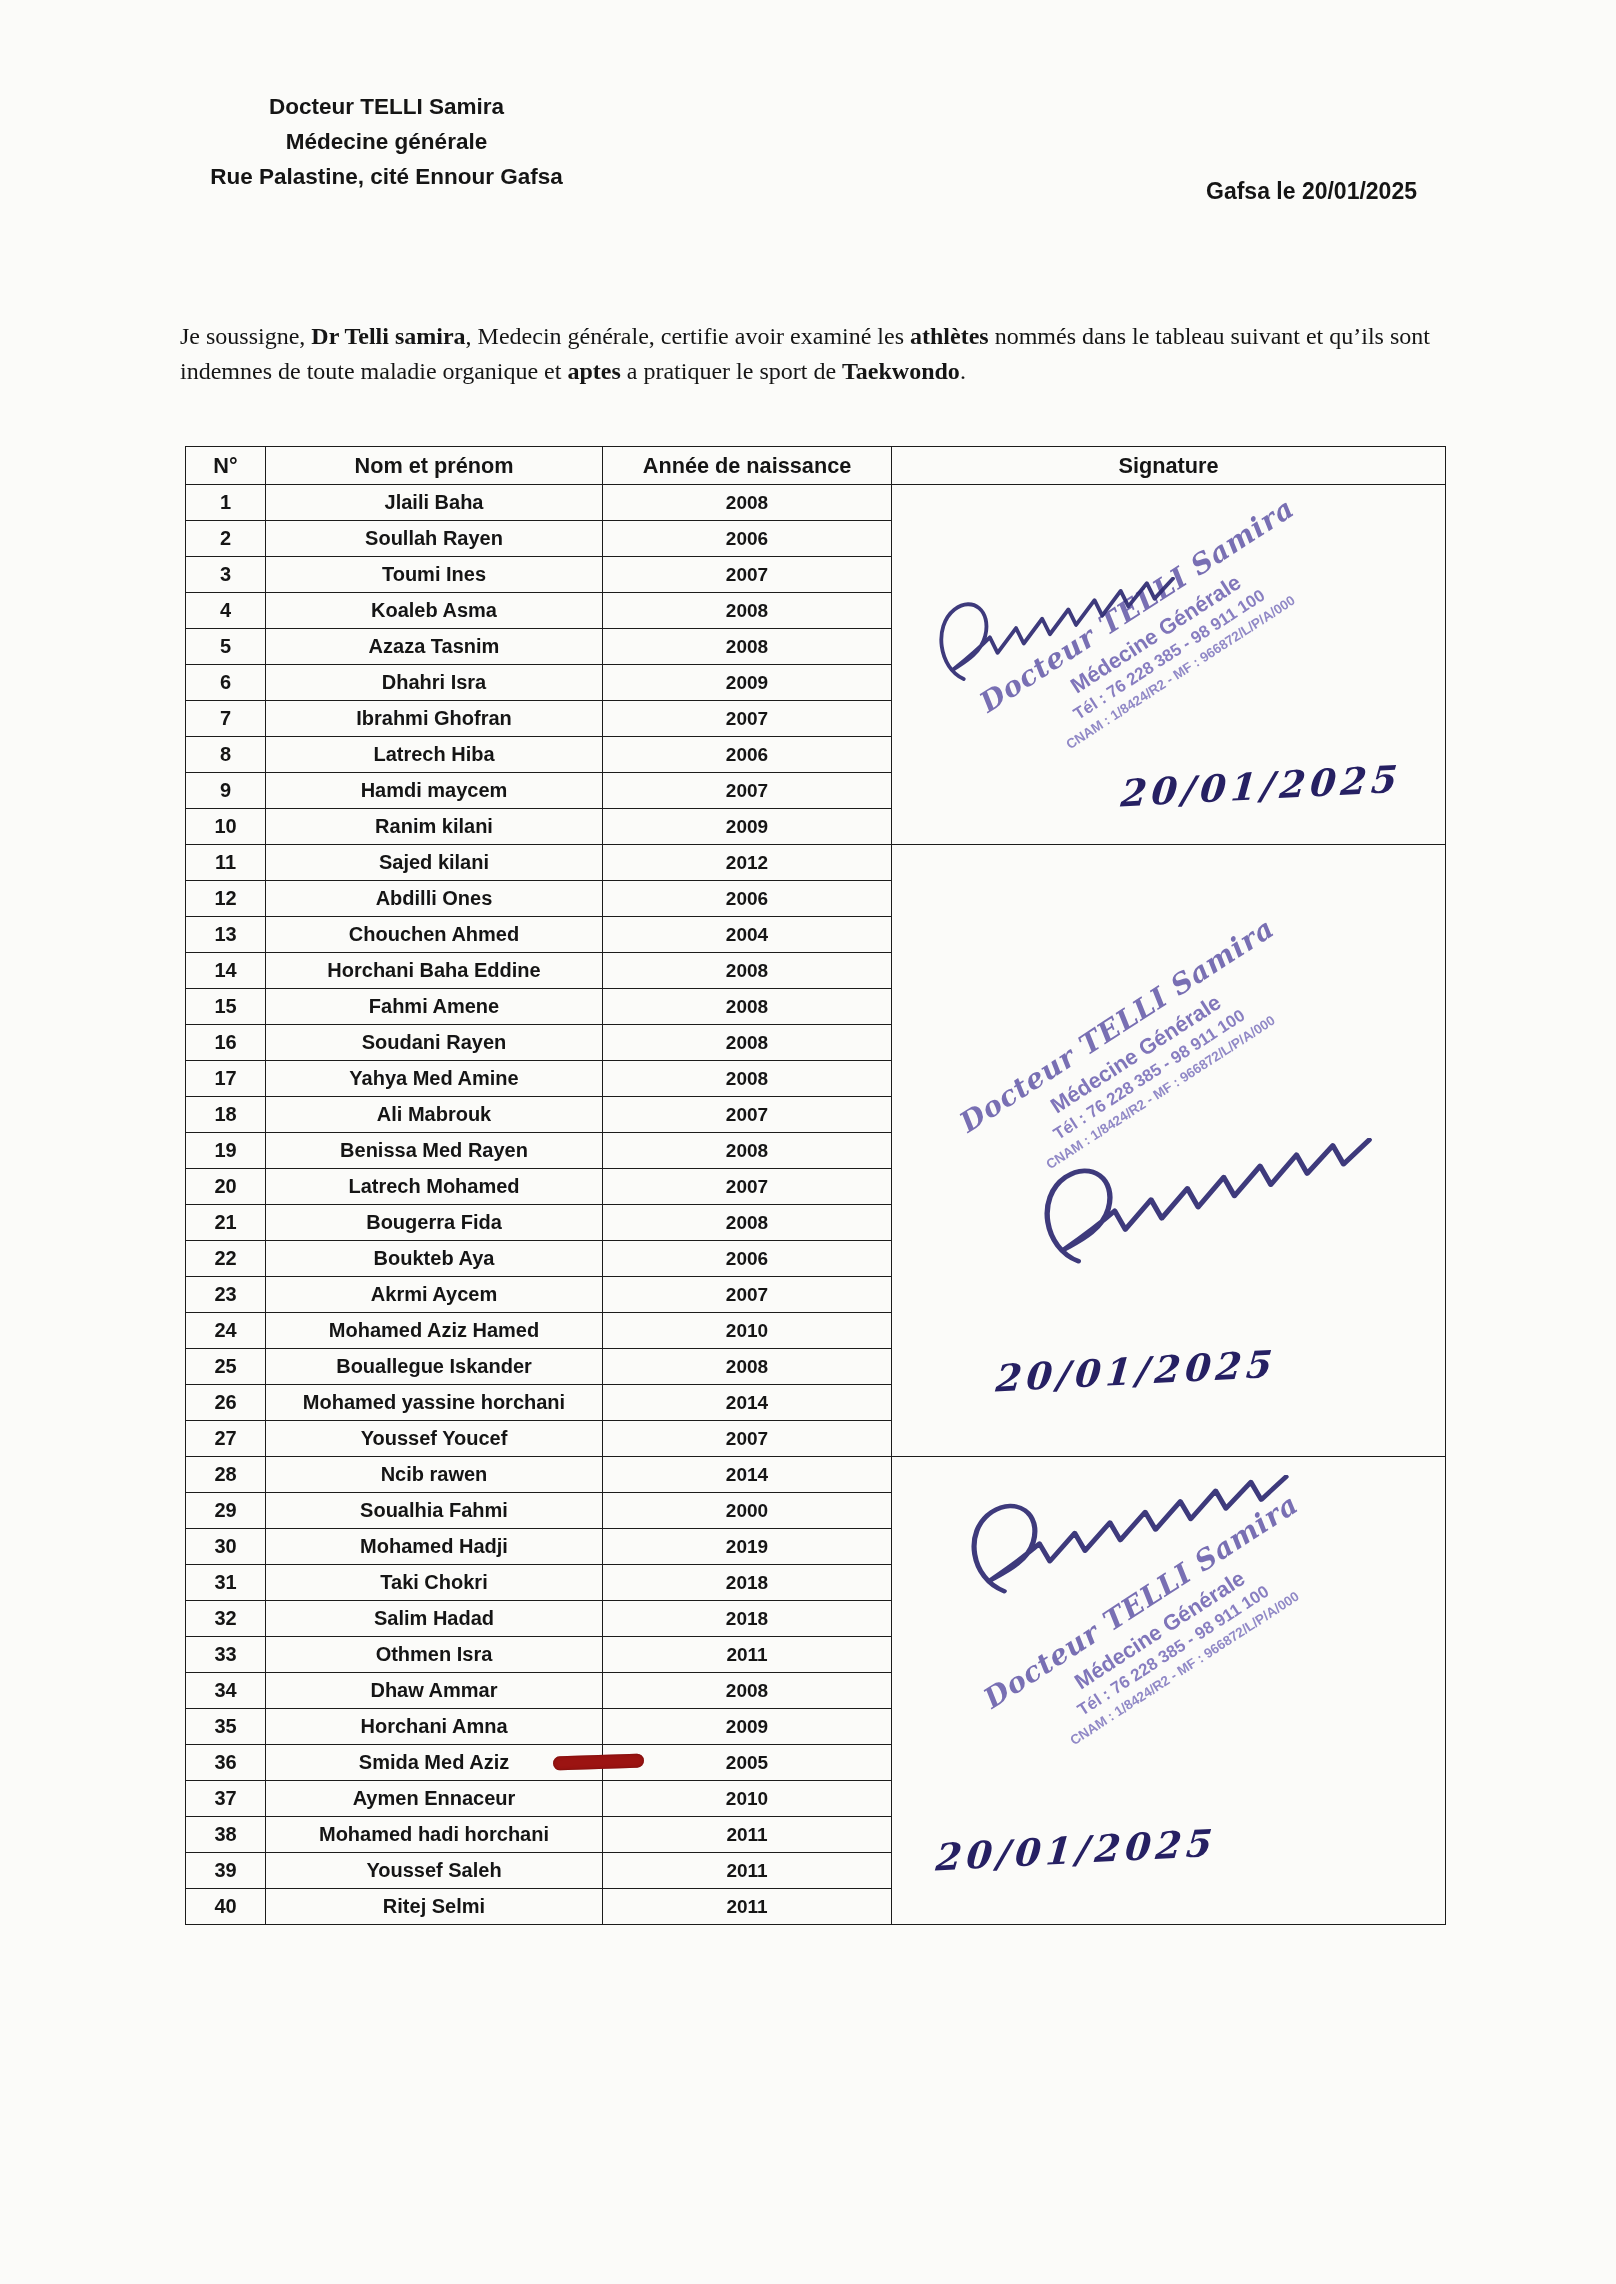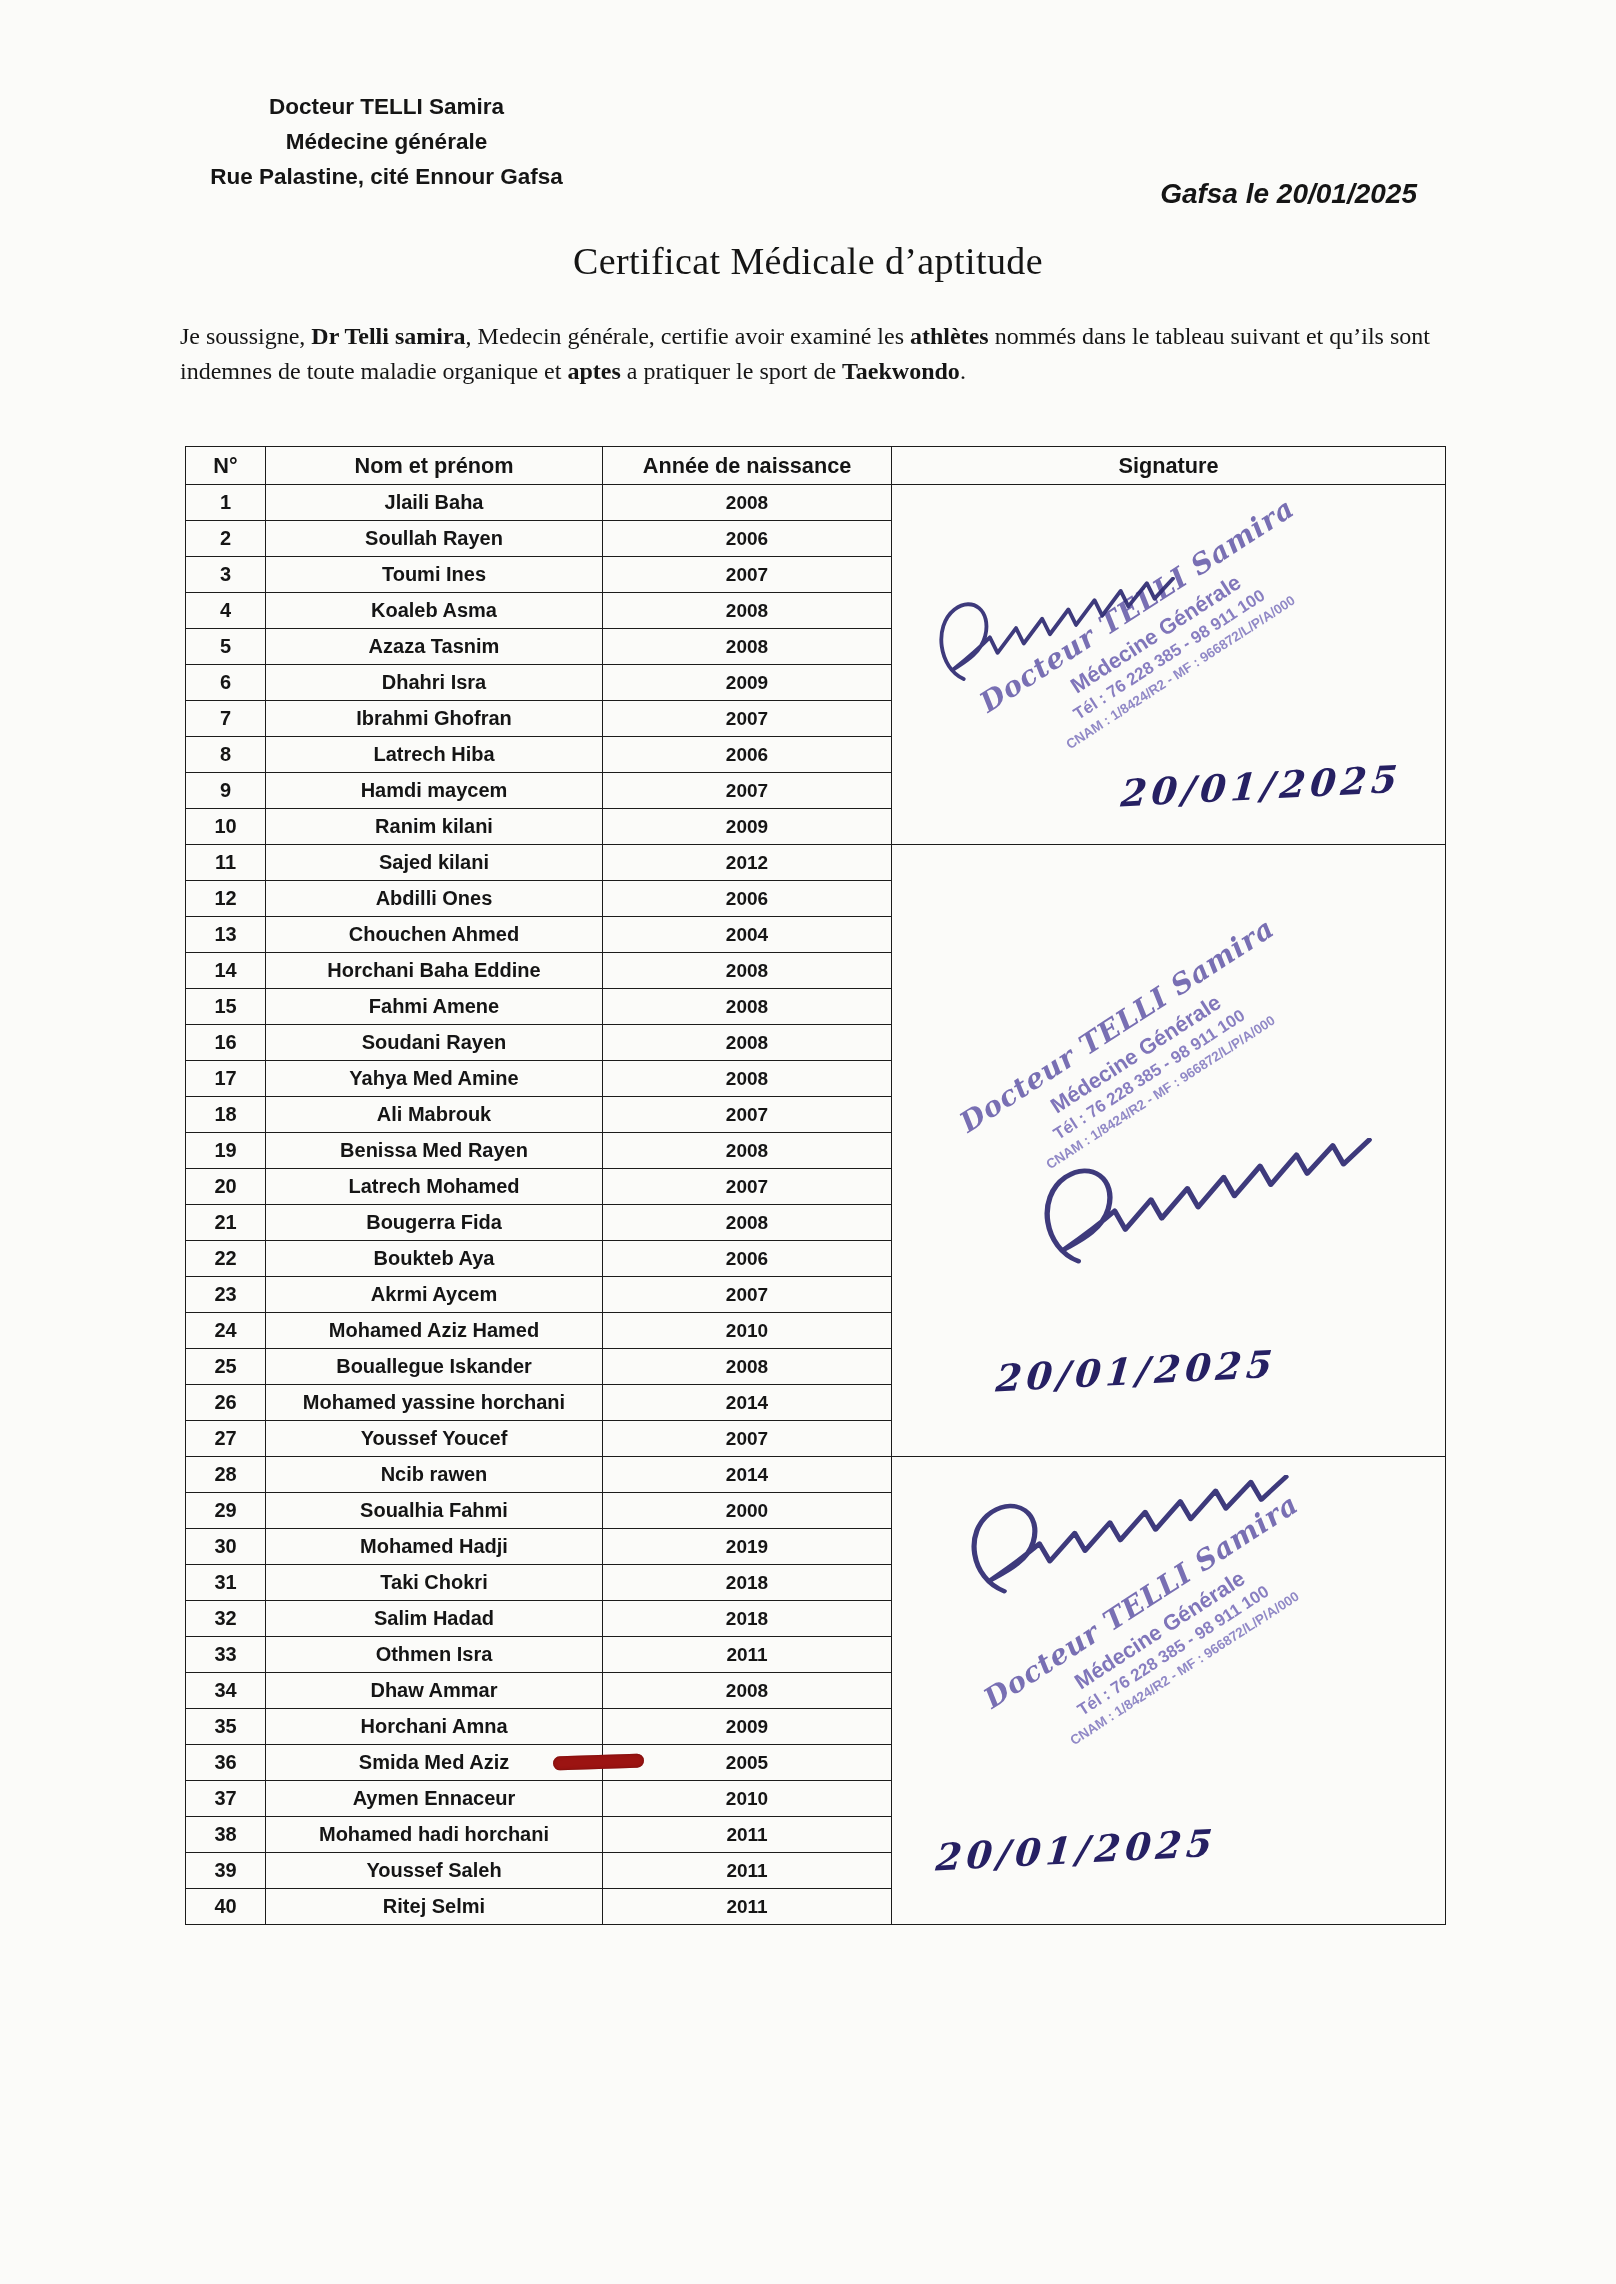--- a/index.html
+++ b/index.html
@@ -22,24 +22,23 @@
     text-align: center;
     font-size: 22.5px;
     font-weight: bold;
     line-height: 1.55;
   }
   .letterhead .lh-line { white-space: nowrap; }
   .dateline {
     position: absolute;
     top: 178px;
     right: 199px;
-    font-size: 28px;
+    font-size: 23px;
     font-weight: bold;
     white-space: nowrap;
-    font-style: italic;
   }
 
   
   .title {
     position: absolute;
     top: 239px; left: 0;
     width: 100%;
     text-align: center;
     font-family: "Liberation Serif", serif;
     font-weight: normal;
@@ -158,21 +157,20 @@
 <div class="page">
 
   <div class="letterhead">
     <div class="lh-line">Docteur TELLI Samira</div>
     <div class="lh-line">Médecine générale</div>
     <div class="lh-line">Rue Palastine, cité Ennour  Gafsa</div>
   </div>
 
   <div class="dateline">Gafsa le 20/01/2025</div>
 
-  <h1 class="title">Certificat Médicale d’aptitude</h1>
 
   <p class="body-text"><span>Je soussigne, </span><b>Dr Telli samira</b><span>, Medecin générale, certifie avoir examiné les </span><b>athlètes</b><span>  nommés dans le tableau suivant et qu’ils sont indemnes de toute maladie organique et </span><b>aptes</b><span> a pratiquer le sport de </span><b>Taekwondo</b><span>.</span></p>
 
   <table class="athletes">
     <colgroup>
       <col style="width:80px">
       <col style="width:337px">
       <col style="width:289px">
       <col style="width:554px">
     </colgroup>

